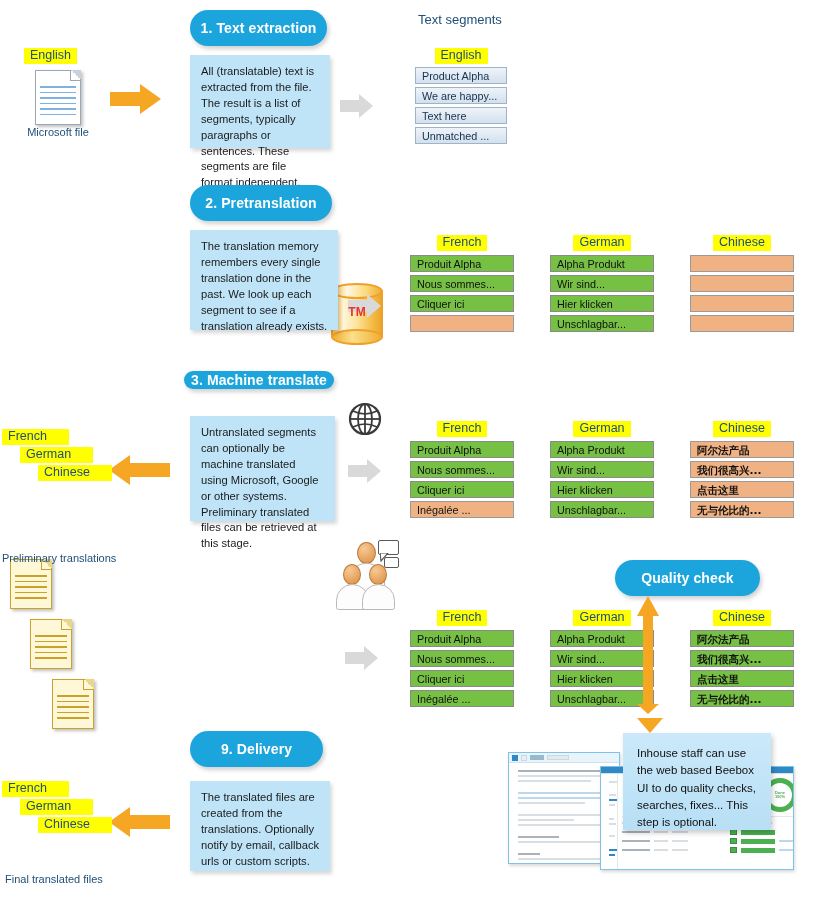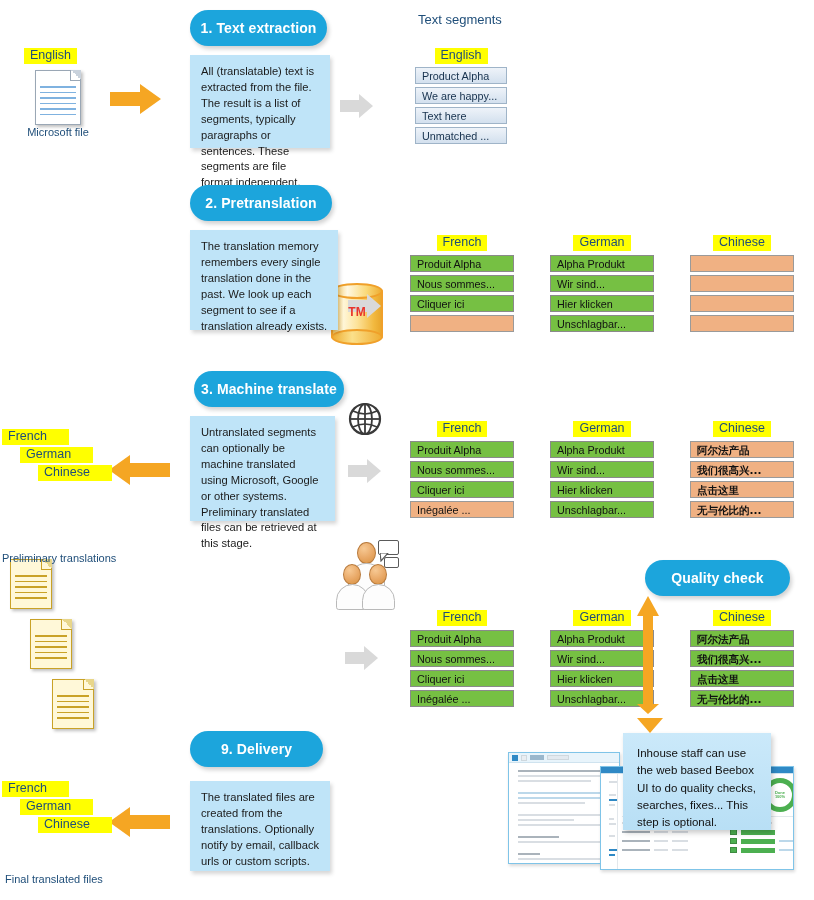--- a/index.html
+++ b/index.html
@@ -238,21 +238,21 @@
       </div>
       <div style="position: absolute; left: 280px; top: 0px; width: 104px;">
         <div class="col-title"><span class="lang">Chinese</span></div>
         <div class="seg orange"></div>
         <div class="seg orange"></div>
         <div class="seg orange"></div>
         <div class="seg orange"></div>
       </div>
     </div>
 
-  <div class="abs pill" style="left:194px; top:371px; width:150px; height:36px;">3. Machine translate</div>
+  <div class="abs pill" style="left:184px; top:371px; width:150px; height:18px;">3. Machine translate</div>
   <div class="abs descbox" style="left:190px; top:416px; width:145px; height:105px;">Untranslated segments can optionally be machine translated using Microsoft, Google or other systems. Preliminary translated files can be retrieved at this stage.</div>
 
   <svg class="abs globe" style="left:348px; top:402px;" viewBox="0 0 34 34">
     <circle cx="17" cy="17" r="15" fill="none" stroke="#3a3a3a" stroke-width="2.2"></circle>
     <ellipse cx="17" cy="17" rx="7" ry="15" fill="none" stroke="#3a3a3a" stroke-width="1.8"></ellipse>
     <line x1="2" y1="17" x2="32" y2="17" stroke="#3a3a3a" stroke-width="1.8"></line>
     <line x1="17" y1="2" x2="17" y2="32" stroke="#3a3a3a" stroke-width="1.8"></line>
     <path d="M5,9 Q17,15 29,9" fill="none" stroke="#3a3a3a" stroke-width="1.5"></path>
     <path d="M5,25 Q17,19 29,25" fill="none" stroke="#3a3a3a" stroke-width="1.5"></path>
   </svg>
@@ -364,21 +364,21 @@
       </div>
       <div style="position: absolute; left: 280px; top: 0px; width: 104px;">
         <div class="col-title"><span class="lang">Chinese</span></div>
         <div class="seg green cn">阿尔法产品</div>
         <div class="seg green cn">我们很高兴...</div>
         <div class="seg green cn">点击这里</div>
         <div class="seg green cn">无与伦比的...</div>
       </div>
     </div>
 
-  <div class="abs pill" style="left:645px; top:560px; width:145px; height:36px;">Quality check</div>
+  <div class="abs pill" style="left:615px; top:560px; width:145px; height:36px;">Quality check</div>
   <svg class="abs" style="left:636px; top:596px; width:24px; height:118px;" viewBox="0 0 24 118">
     <path d="M12,0 L23,20 L17,20 L17,108 L23,108 L12,118 L1,108 L7,108 L7,20 L1,20 Z" fill="#F5A623"></path>
   </svg>
 
   <div class="abs pill" style="left:190px; top:731px; width:133px; height:36px;">9. Delivery</div>
   <div class="abs descbox" style="left:190px; top:781px; width:140px; height:90px;">The translated files are created from the translations. Optionally notify by email, callback urls or custom scripts.</div>
 
   <svg class="abs orange-arrow-l" style="left:108px; top:805px;" viewBox="0 0 62 34">
     <path d="M62,10 L22,10 L22,2 L1,17 L22,32 L22,24 L62,24 Z" fill="#F5A623"></path>
   </svg>

